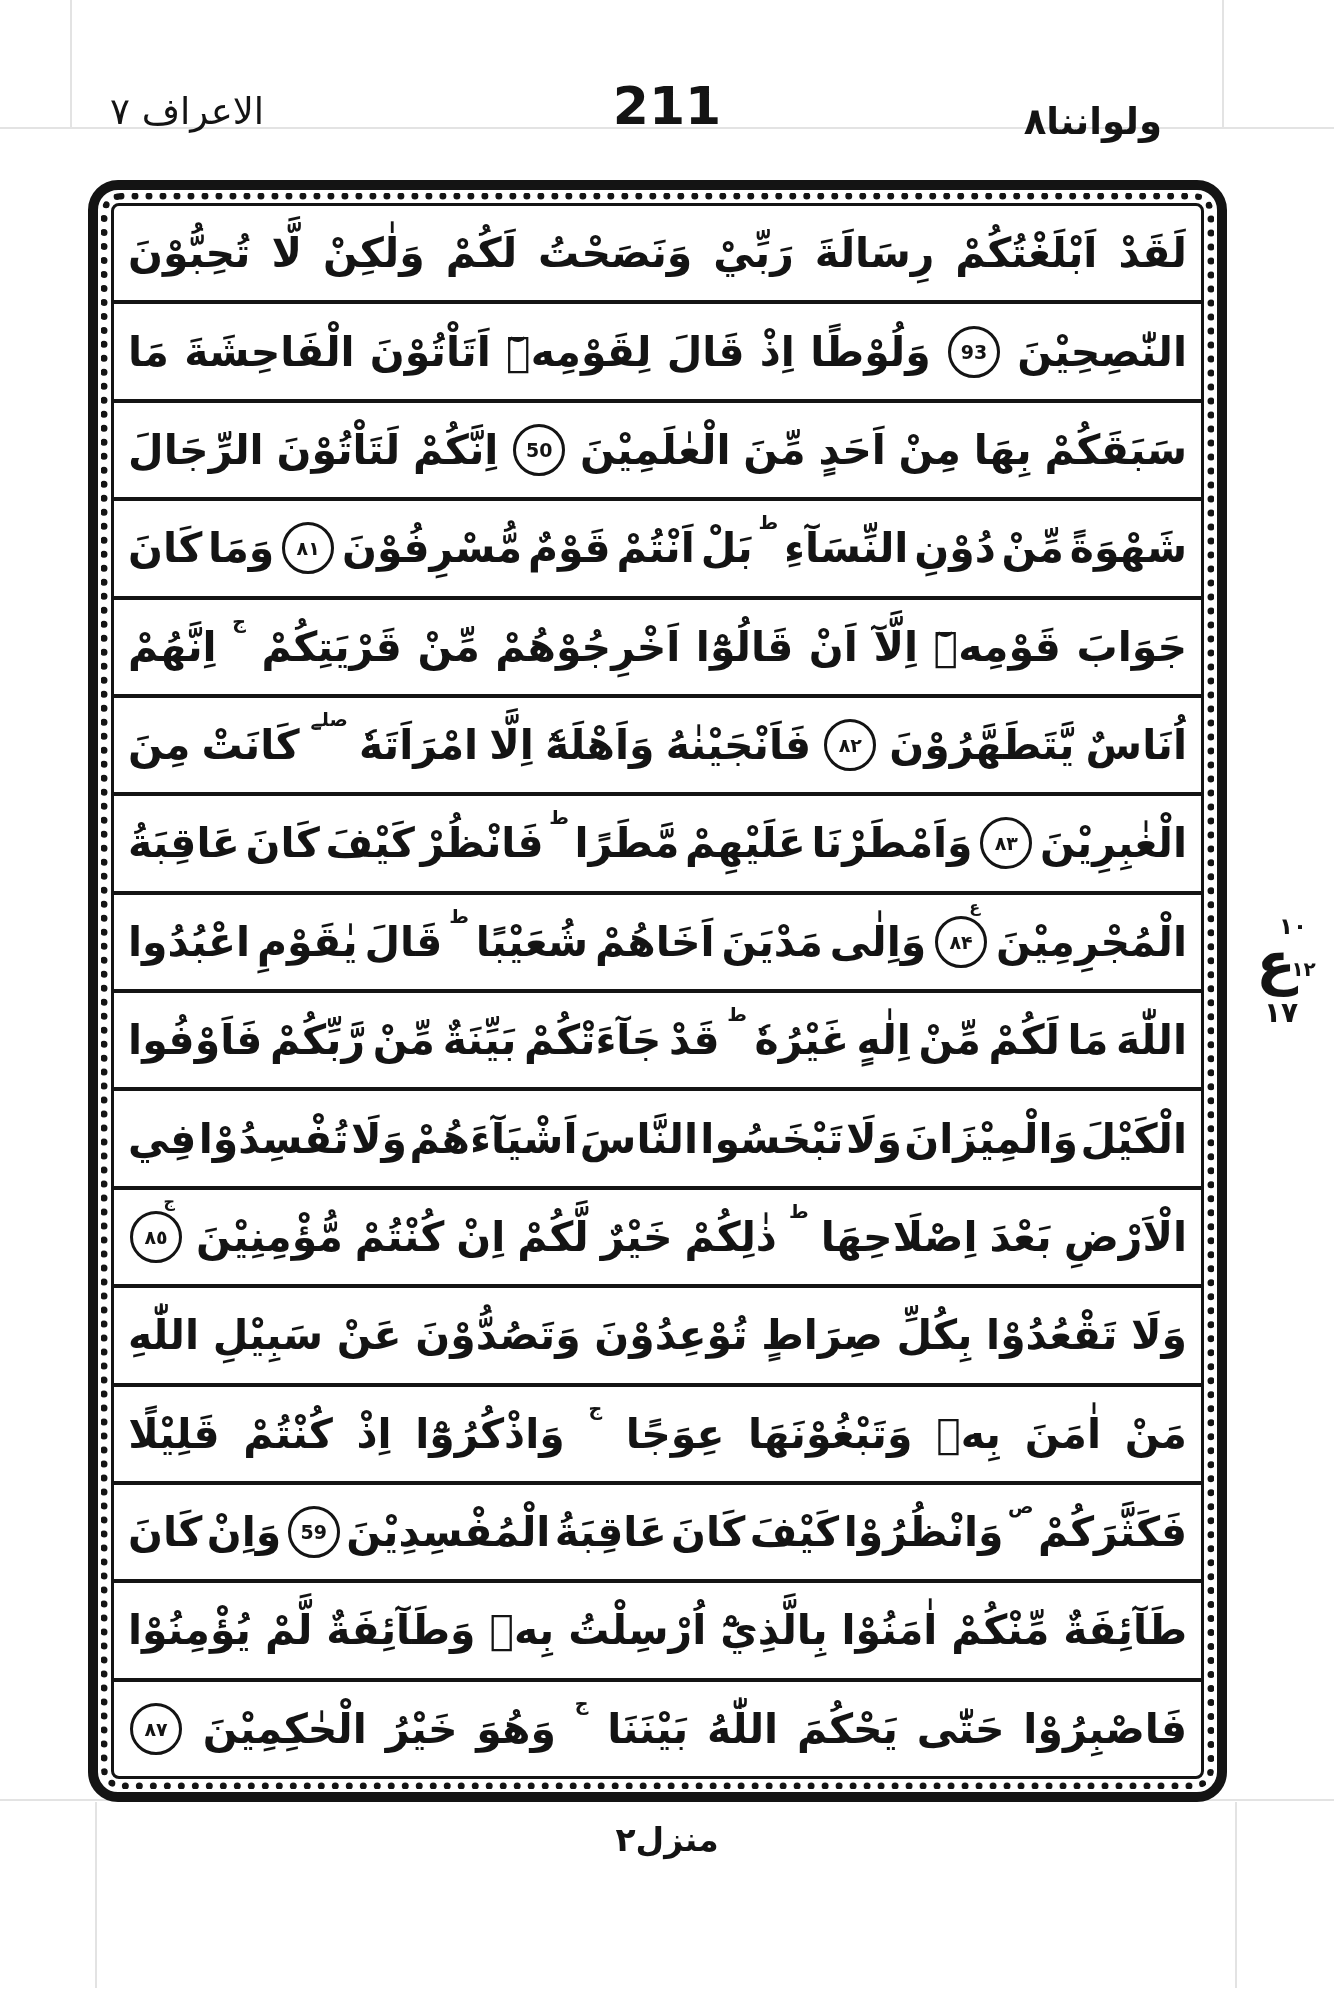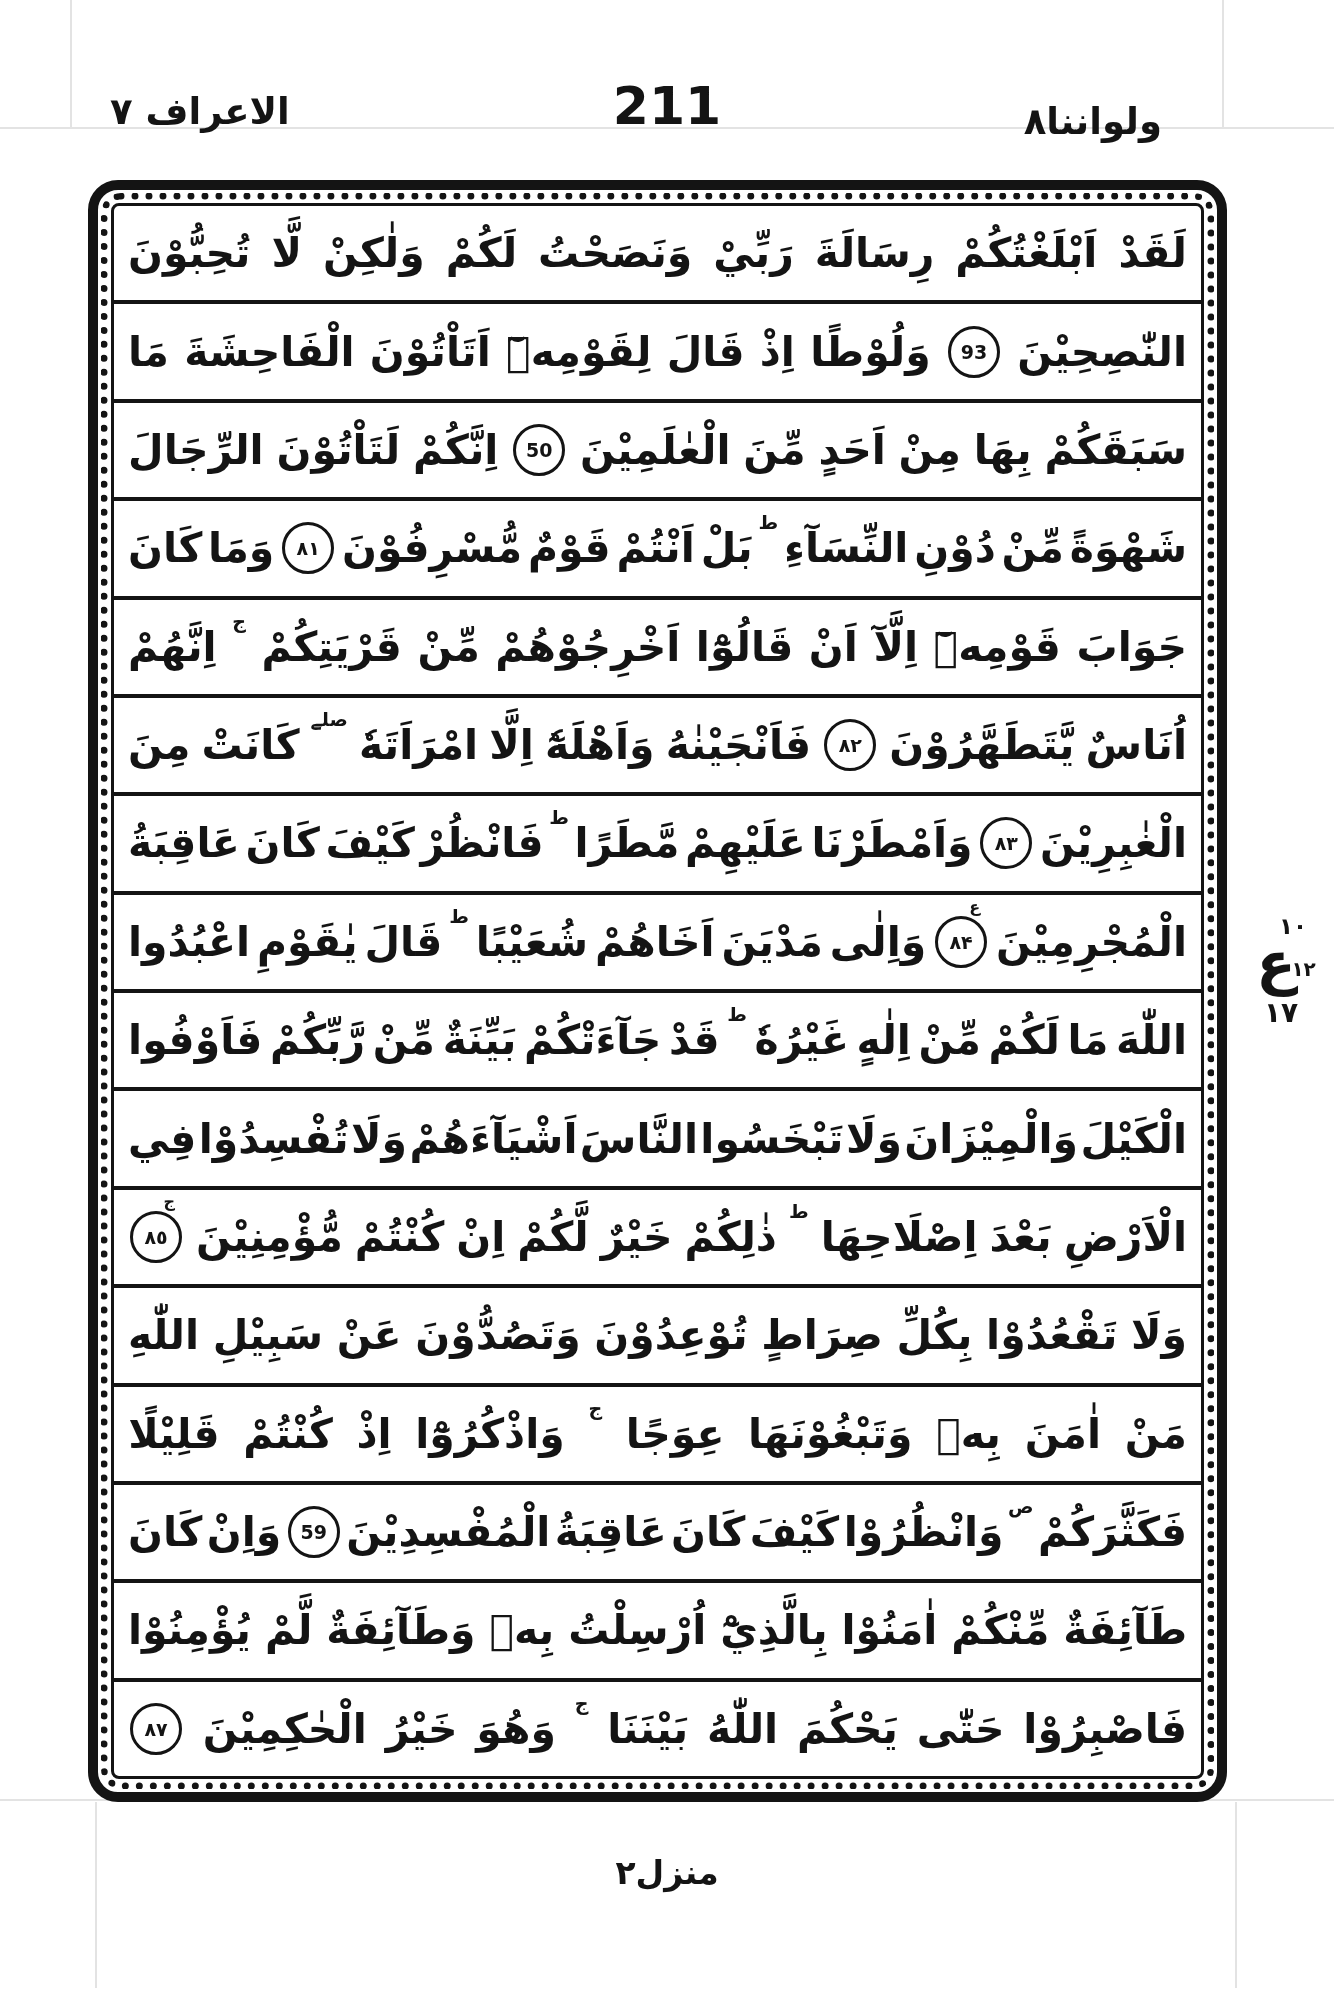--- a/index.html
+++ b/index.html
@@ -9,21 +9,21 @@
   }
   
   .artifact{position:absolute;background:#e3e3e3;}
   .art-top-h{top:127px;left:0;width:1334px;height:2px;}
   .art-topleft-v{left:70px;top:0;width:2px;height:129px;}
   .art-topright-v{left:1222px;top:0;width:2px;height:129px;}
   .art-bottom-h{top:1799px;left:0;width:1334px;height:2px;}
   .art-botleft-v{left:95px;top:1802px;width:2px;height:186px;}
   .art-botright-v{left:1235px;top:1802px;width:2px;height:186px;}
 
-  .header-surah{position:absolute;top:90px;left:110px;font-size:37px;font-weight:bold;}
+  .header-surah{position:absolute;top:90px;left:110px;font-size:37px;font-weight:normal;}
   .header-page-number{position:absolute;top:76px;left:50%;transform:translateX(-50%);font-size:52px;font-weight:bold;}
   .header-juz{position:absolute;top:100px;right:172px;font-size:37px;font-weight:bold;}
 
   .quran-frame{
     position:absolute;left:88px;top:180px;width:1139px;height:1622px;
     box-sizing:border-box;border:10px solid #141414;border-radius:30px;
     padding:3px;background:#ffffff;
   }
   .frame-deco{
     width:100%;height:100%;box-sizing:border-box;
@@ -54,21 +54,21 @@
     position:absolute;left:1240px;top:876px;width:80px;
     display:flex;flex-direction:column;align-items:center;font-weight:bold;margin-top:37px;
   }
   .ruku-above{font-size:23px;margin-left:26px;}
   .ruku-letter{font-size:58px;line-height:0.85;position:relative;margin-left:-8px;}
   .ruku-inside{position:absolute;font-size:20px;right:-20px;bottom:10px;}
   .ruku-below{font-size:28px;margin-top:8px;margin-left:2px;}
 
   .footer-manzil{
     position:absolute;top:1820px;left:0;width:1334px;text-align:center;
-    font-size:33px;font-weight:bold;margin-top:33px;
+    font-size:33px;font-weight:bold;
   }
 </style>
 </head>
 <body>
 
 <div class="page">
 
   <div class="artifact art-top-h"></div>
   <div class="artifact art-topleft-v"></div>
   <div class="artifact art-topright-v"></div>

